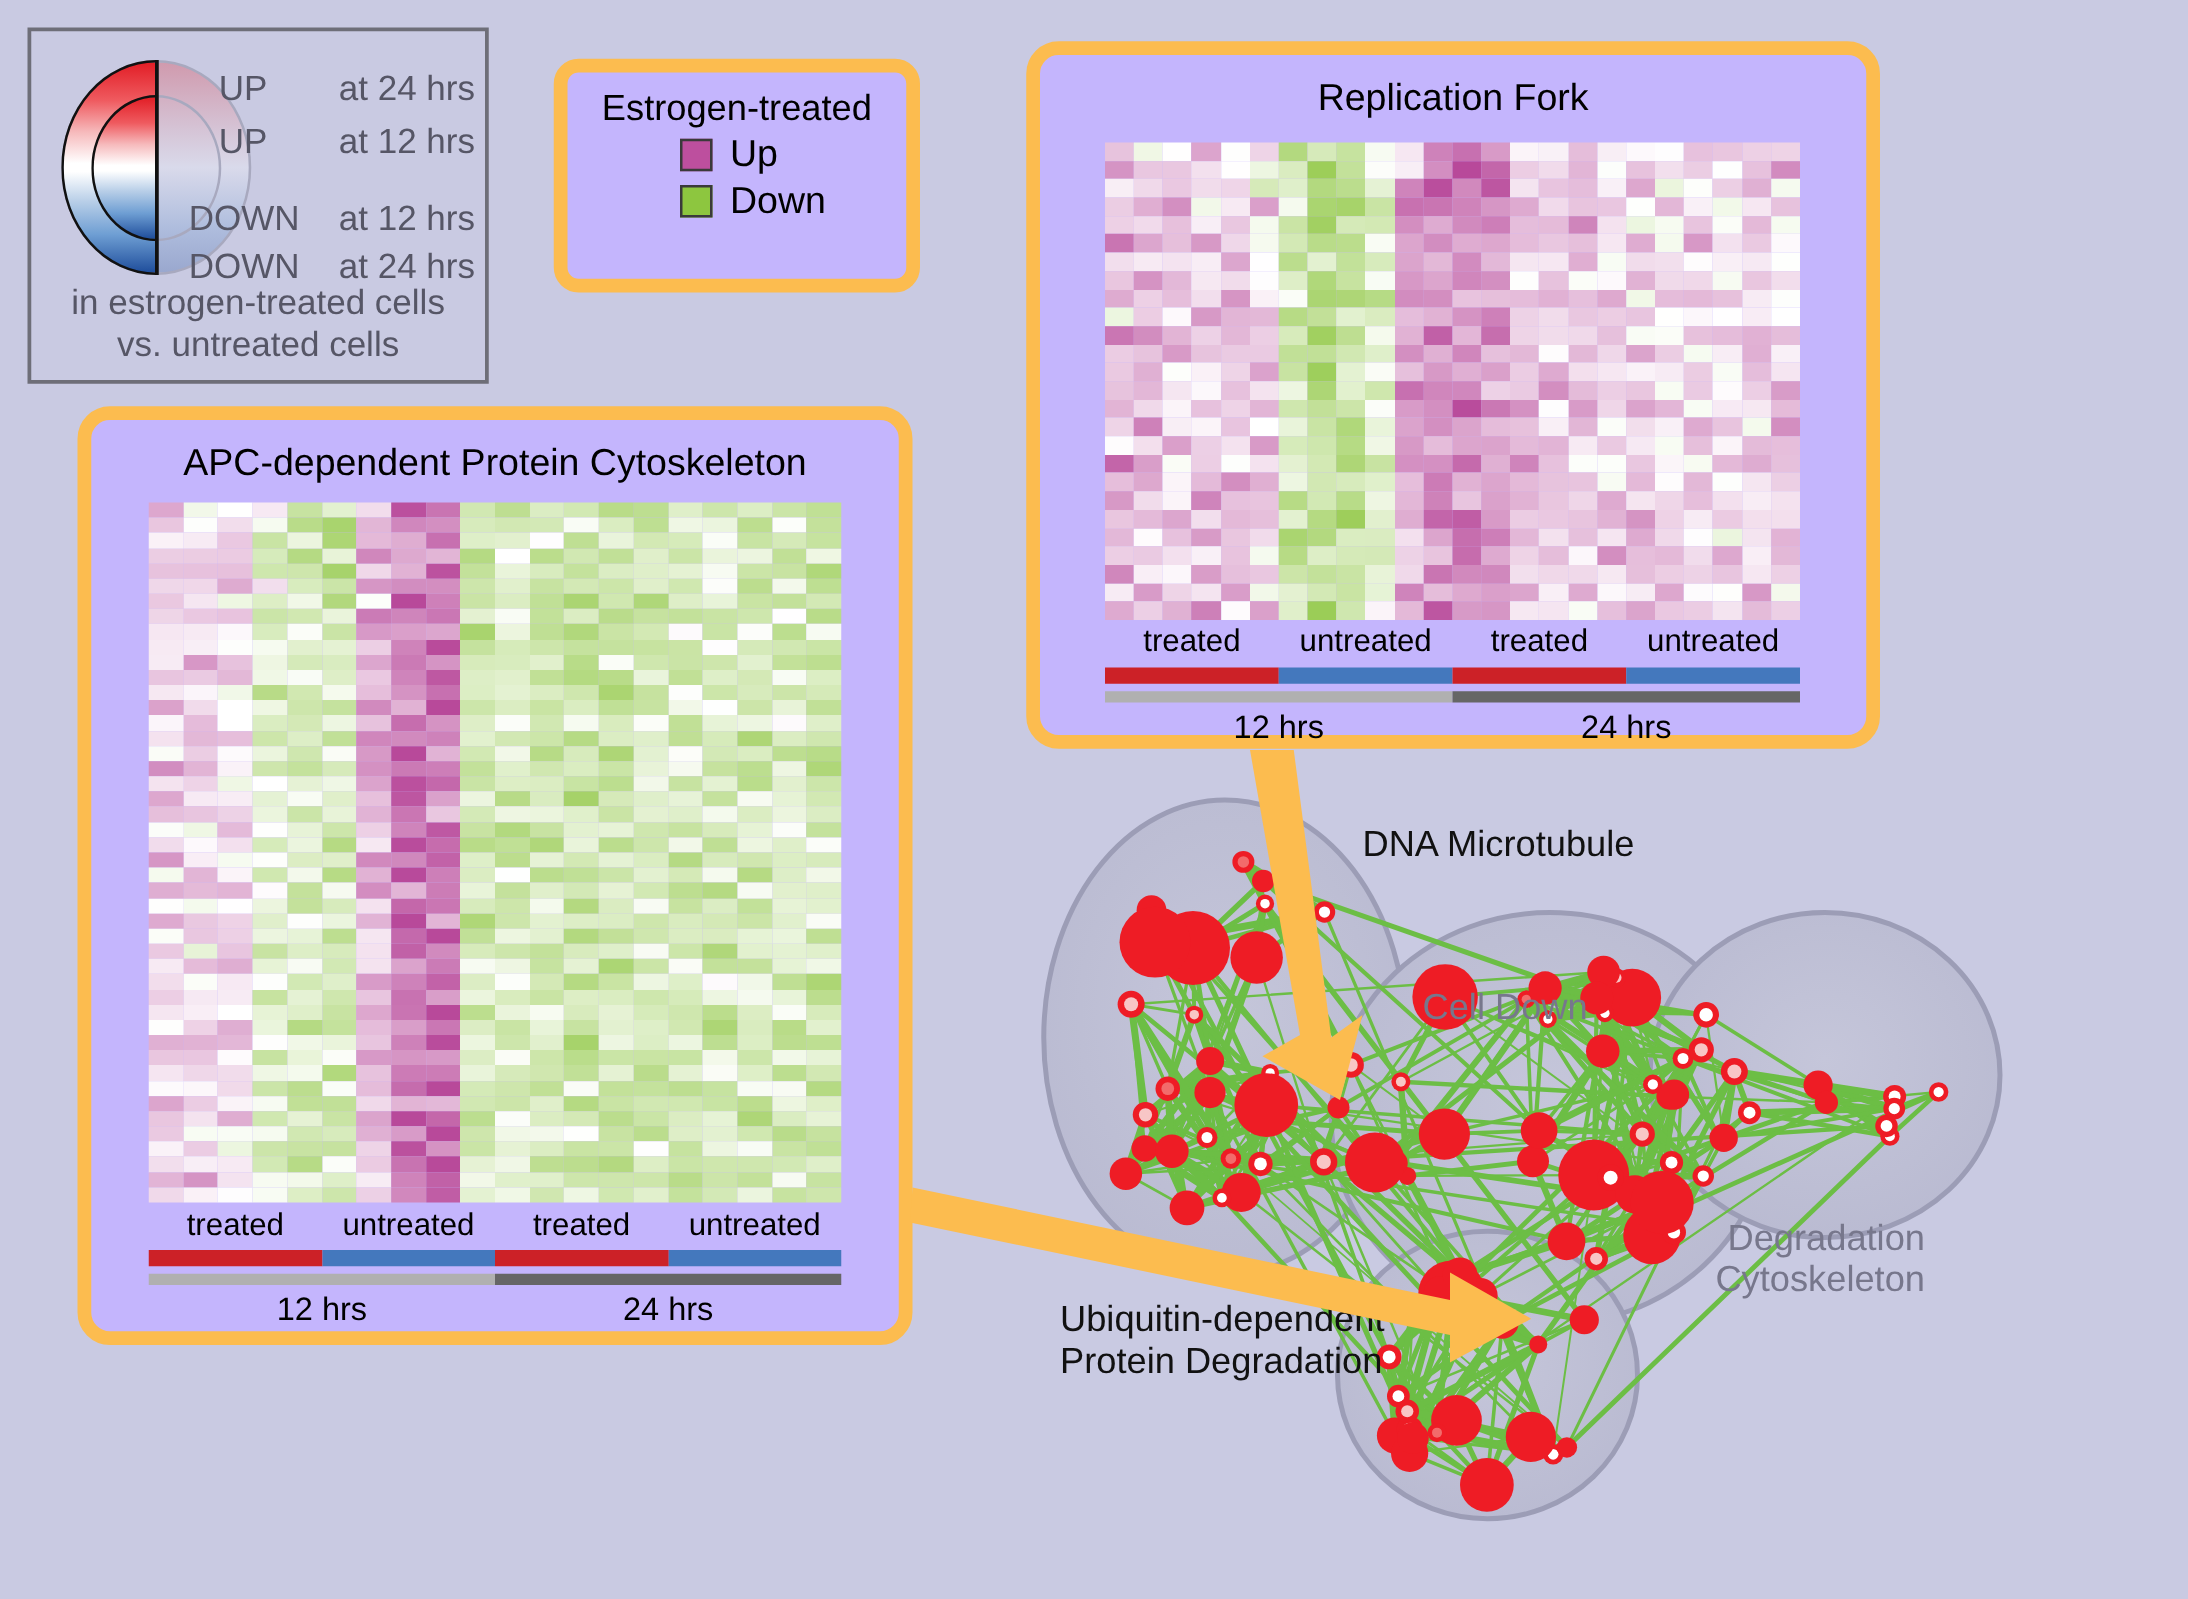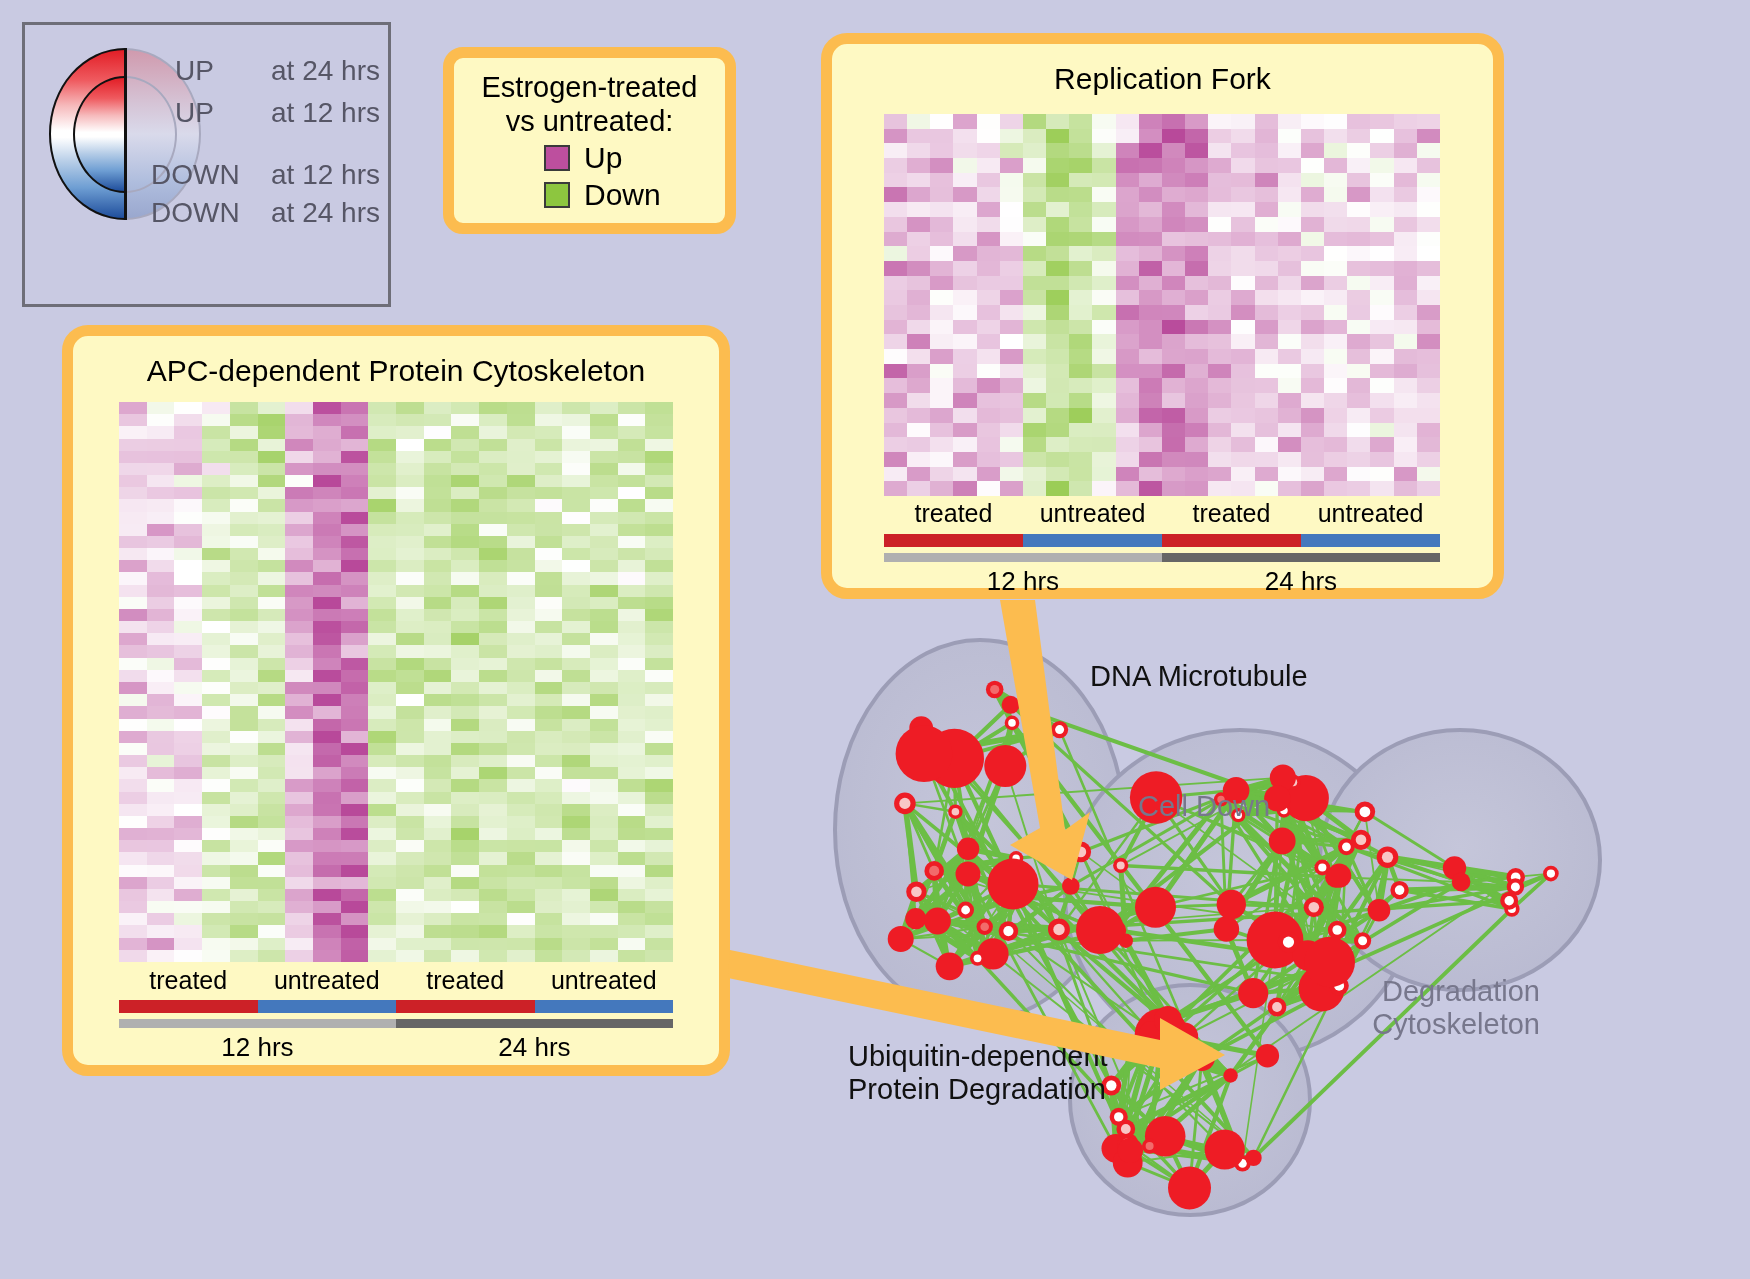--- a/index.html
+++ b/index.html
@@ -30,21 +30,21 @@
     background:linear-gradient(to bottom,rgba(226,30,38,.28) 0%,rgba(246,185,187,.28) 33%,rgba(255,255,255,.3) 50%,rgba(110,158,211,.28) 78%,rgba(31,78,156,.28) 100%); }
   .ring-inner-ghost { left:24px; top:33px; width:104px; height:117px; border:2px solid #a8a9bf; background:transparent; }
   .ring-divider { position:absolute; left:75px; top:5px; width:2.5px; height:172px; background:#111; }
   .leg-key { position:absolute; color:#565666; font-size:28px; }
   .leg-when { position:absolute; color:#565666; font-size:28px; }
   #legend-caption { position:absolute; left:0; right:0; top:200px; text-align:center;
     color:#565666; font-size:28px; line-height:1.22; }
 
   
   .ypanel {
-    position:absolute; background:#fef9c3;
+    position:absolute; background:#c4b5fd;
     border:11px solid #fcbc4f; border-radius:26px;
   }
   .panel-title { text-align:center; font-size:30px; color:#000; font-weight:400; }
 
   
   #updown-panel { left:443px; top:47px; width:293px; height:187px; border-radius:20px; }
   #updown-title { margin-top:12px; text-align:center; font-size:29px; line-height:1.18; color:#000; }
   .ud-row { display:flex; align-items:center; justify-content:flex-start; margin-left:90px; margin-top:3px; }
   .swatch { width:26px; height:26px; border:2px solid #3a3a3a; margin-right:14px; }
   .ud-label { font-size:30px; color:#000; }
@@ -95,26 +95,29 @@
 
     <div class="leg-key" style="left:150px; top:72px;">UP</div>
     <div class="leg-when" style="left:246px; top:72px;">at 12 hrs</div>
 
     <div class="leg-key" style="left:126px; top:134px;">DOWN</div>
     <div class="leg-when" style="left:246px; top:134px;">at 12 hrs</div>
 
     <div class="leg-key" style="left:126px; top:172px;">DOWN</div>
     <div class="leg-when" style="left:246px; top:172px;">at 24 hrs</div>
 
+    <div id="legend-caption">
+      <div>in estrogen-treated cells</div>
+      <div>vs. untreated cells</div>
+    </div>
   </div>
 
   <div class="ypanel" id="updown-panel">
     <div id="updown-title">
       <div>Estrogen-treated</div>
-      <div>vs untreated:</div>
     </div>
     <div class="ud-row">
       <span class="swatch" id="sw-up" style="background: rgb(189, 79, 158);"></span>
       <span class="ud-label">Up</span>
     </div>
     <div class="ud-row">
       <span class="swatch" id="sw-down" style="background: rgb(141, 198, 63);"></span>
       <span class="ud-label">Down</span>
     </div>
   </div>

